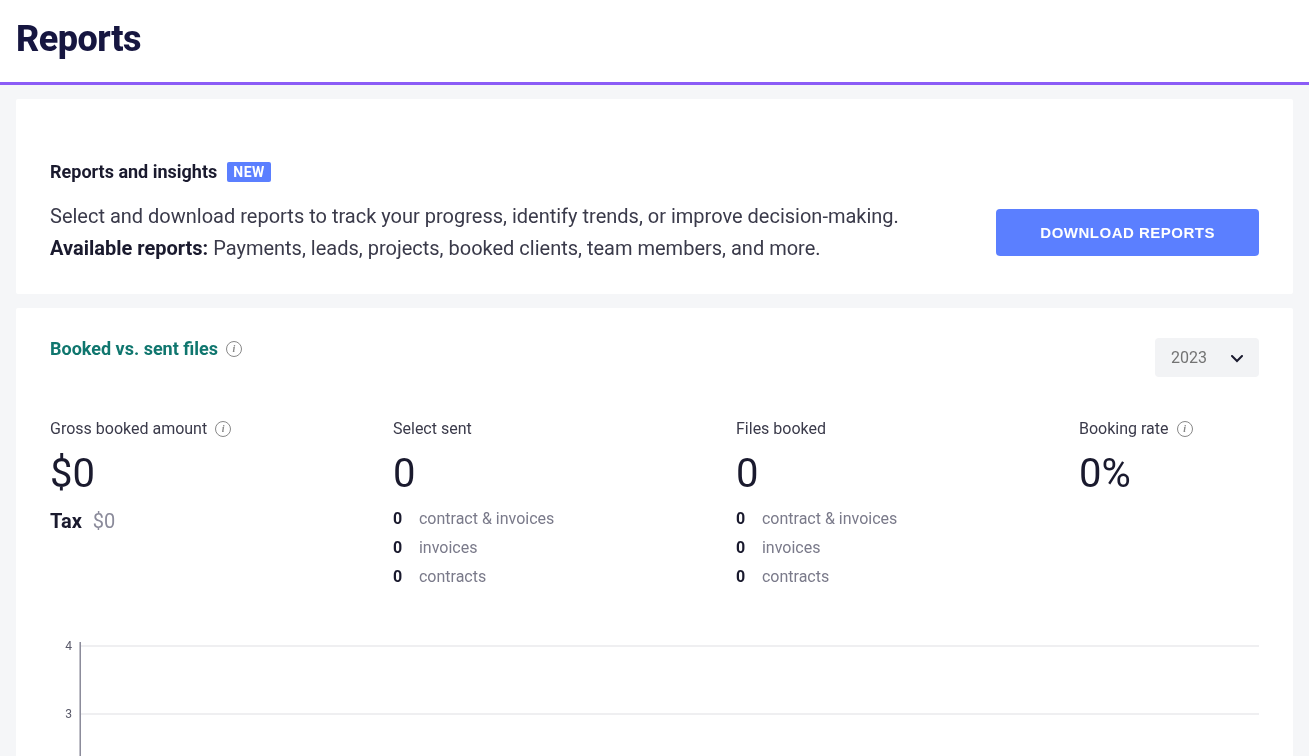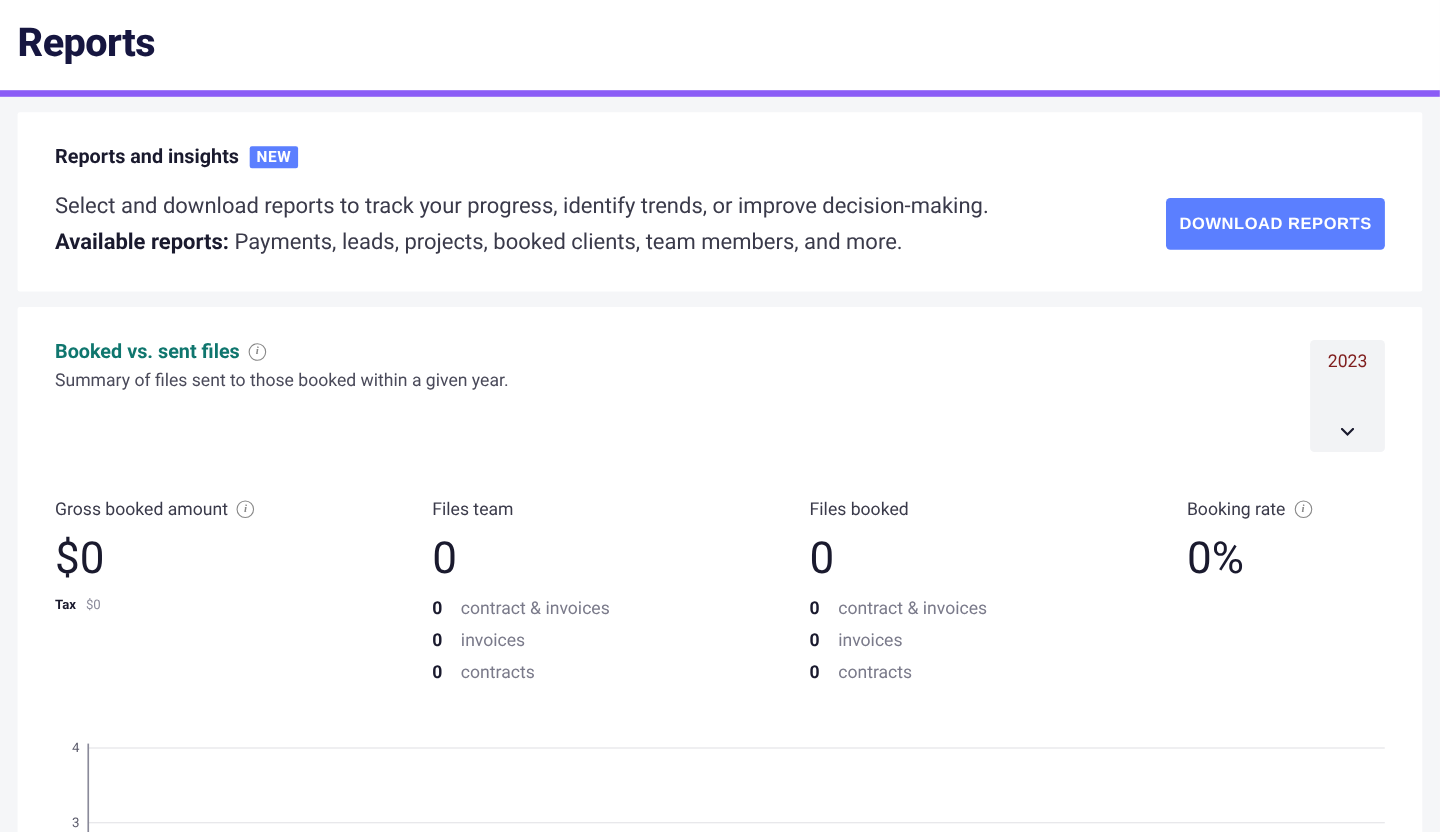--- a/index.html
+++ b/index.html
@@ -8,21 +8,21 @@
       box-sizing: border-box;
     }
     body {
       font-family: -apple-system, BlinkMacSystemFont, 'Segoe UI', Roboto, Helvetica, Arial, sans-serif;
       background: #f5f6f8;
       color: #1a1a2e;
     }
     .header {
       background: #fff;
       padding: 18px 16px 22px 16px;
-      border-bottom: 6px solid #8b5cf6;
+      border-bottom: 3px solid #8b5cf6;
     }
     .page-title {
       font-size: 36px;
       font-weight: 800;
       color: #161640;
       letter-spacing: -0.5px;
     }
     .content {
       padding: 0 0;
     }
@@ -30,20 +30,21 @@
       background: #fff;
       margin: 14px 16px;
       padding: 30px 34px;
       border-radius: 2px;
     }
     .card-header-row {
       display: flex;
       align-items: center;
       gap: 10px;
       margin-bottom: 18px;
+      margin-top: 32px;
     }
     .card-title {
       font-size: 18px;
       font-weight: 700;
       color: #1a1a2e;
     }
     .badge-new {
       background: #5b7fff;
       color: #fff;
       font-size: 14px;
@@ -64,21 +65,21 @@
       color: #3a3a4a;
     }
     .insights-text strong {
       font-weight: 700;
       color: #1a1a2e;
     }
     .btn-download {
       background: #5b7fff;
       color: #fff;
       border: none;
-      padding: 15px 12px;
+      padding: 15px 44px;
       font-size: 15px;
       font-weight: 700;
       letter-spacing: 0.5px;
       border-radius: 4px;
       cursor: pointer;
       white-space: nowrap;
     }
     .booked-header {
       display: flex;
       justify-content: space-between;
@@ -95,28 +96,27 @@
       color: #0f766e;
     }
     .booked-subtitle {
       font-size: 16px;
       color: #4a4a5a;
       margin-top: 6px;
     }
     .year-select {
       display: flex;
       align-items: center;
-      gap: 44px;
+      gap: 24px;
       background: #f2f3f5;
       padding: 10px 16px;
       border-radius: 4px;
       cursor: pointer;
       font-size: 16px;
-      color: #7f1d1d;
-      flex-direction: column;
+      color: #737373;
     }
     .info-icon {
       display: inline-flex;
       align-items: center;
       justify-content: center;
       width: 16px;
       height: 16px;
       border: 1.5px solid #888;
       border-radius: 50%;
       font-size: 10px;
@@ -163,21 +163,21 @@
       color: #1a1a2e;
       display: inline-block;
       min-width: 16px;
     }
     .metric-sub .lbl {
       color: #7a7a8a;
       margin-left: 6px;
       margin-top: 28px;
     }
     .tax-row {
-      font-size: 12px;
+      font-size: 20px;
     }
     .tax-row .tax-label {
       font-weight: 700;
       color: #1a1a2e;
     }
     .tax-row .tax-value {
       color: #8a8a9a;
       margin-left: 6px;
     }
     .chart-area {
@@ -227,21 +227,20 @@
     </div>
   </div>
 
   <div class="card">
     <div class="booked-header">
       <div>
         <div class="booked-title-row">
           <span class="booked-title">Booked vs. sent files</span>
           <span class="info-icon">i</span>
         </div>
-        <div class="booked-subtitle">Summary of files sent to those booked within a given year.</div>
       </div>
       <div class="year-select">
         <span>2023</span>
         <span>
           <svg width="12" height="8" viewBox="0 0 12 8">
               <path d="M1 1 L6 6 L11 1" stroke="#1a1a2e" stroke-width="2" fill="none" stroke-linecap="round"></path>
             </svg>
         </span>
       </div>
     </div>
@@ -255,21 +254,21 @@
         </div>
         <div class="metric-value">$0</div>
         <div class="tax-row">
           <span class="tax-label">Tax</span>
           <span class="tax-value">$0</span>
         </div>
       </div>
 
       <div class="metric">
         <div class="metric-label-row">
-          <span class="metric-label">Files team</span>
+          <span class="metric-label">Select sent</span>
         </div>
         <div class="metric-value">0</div>
         <div class="metric-sub">
           <span class="num">0</span>
           <span class="lbl">contract &amp; invoices</span>
         </div>
         <div class="metric-sub">
           <span class="num">0</span>
           <span class="lbl">invoices</span>
         </div>

